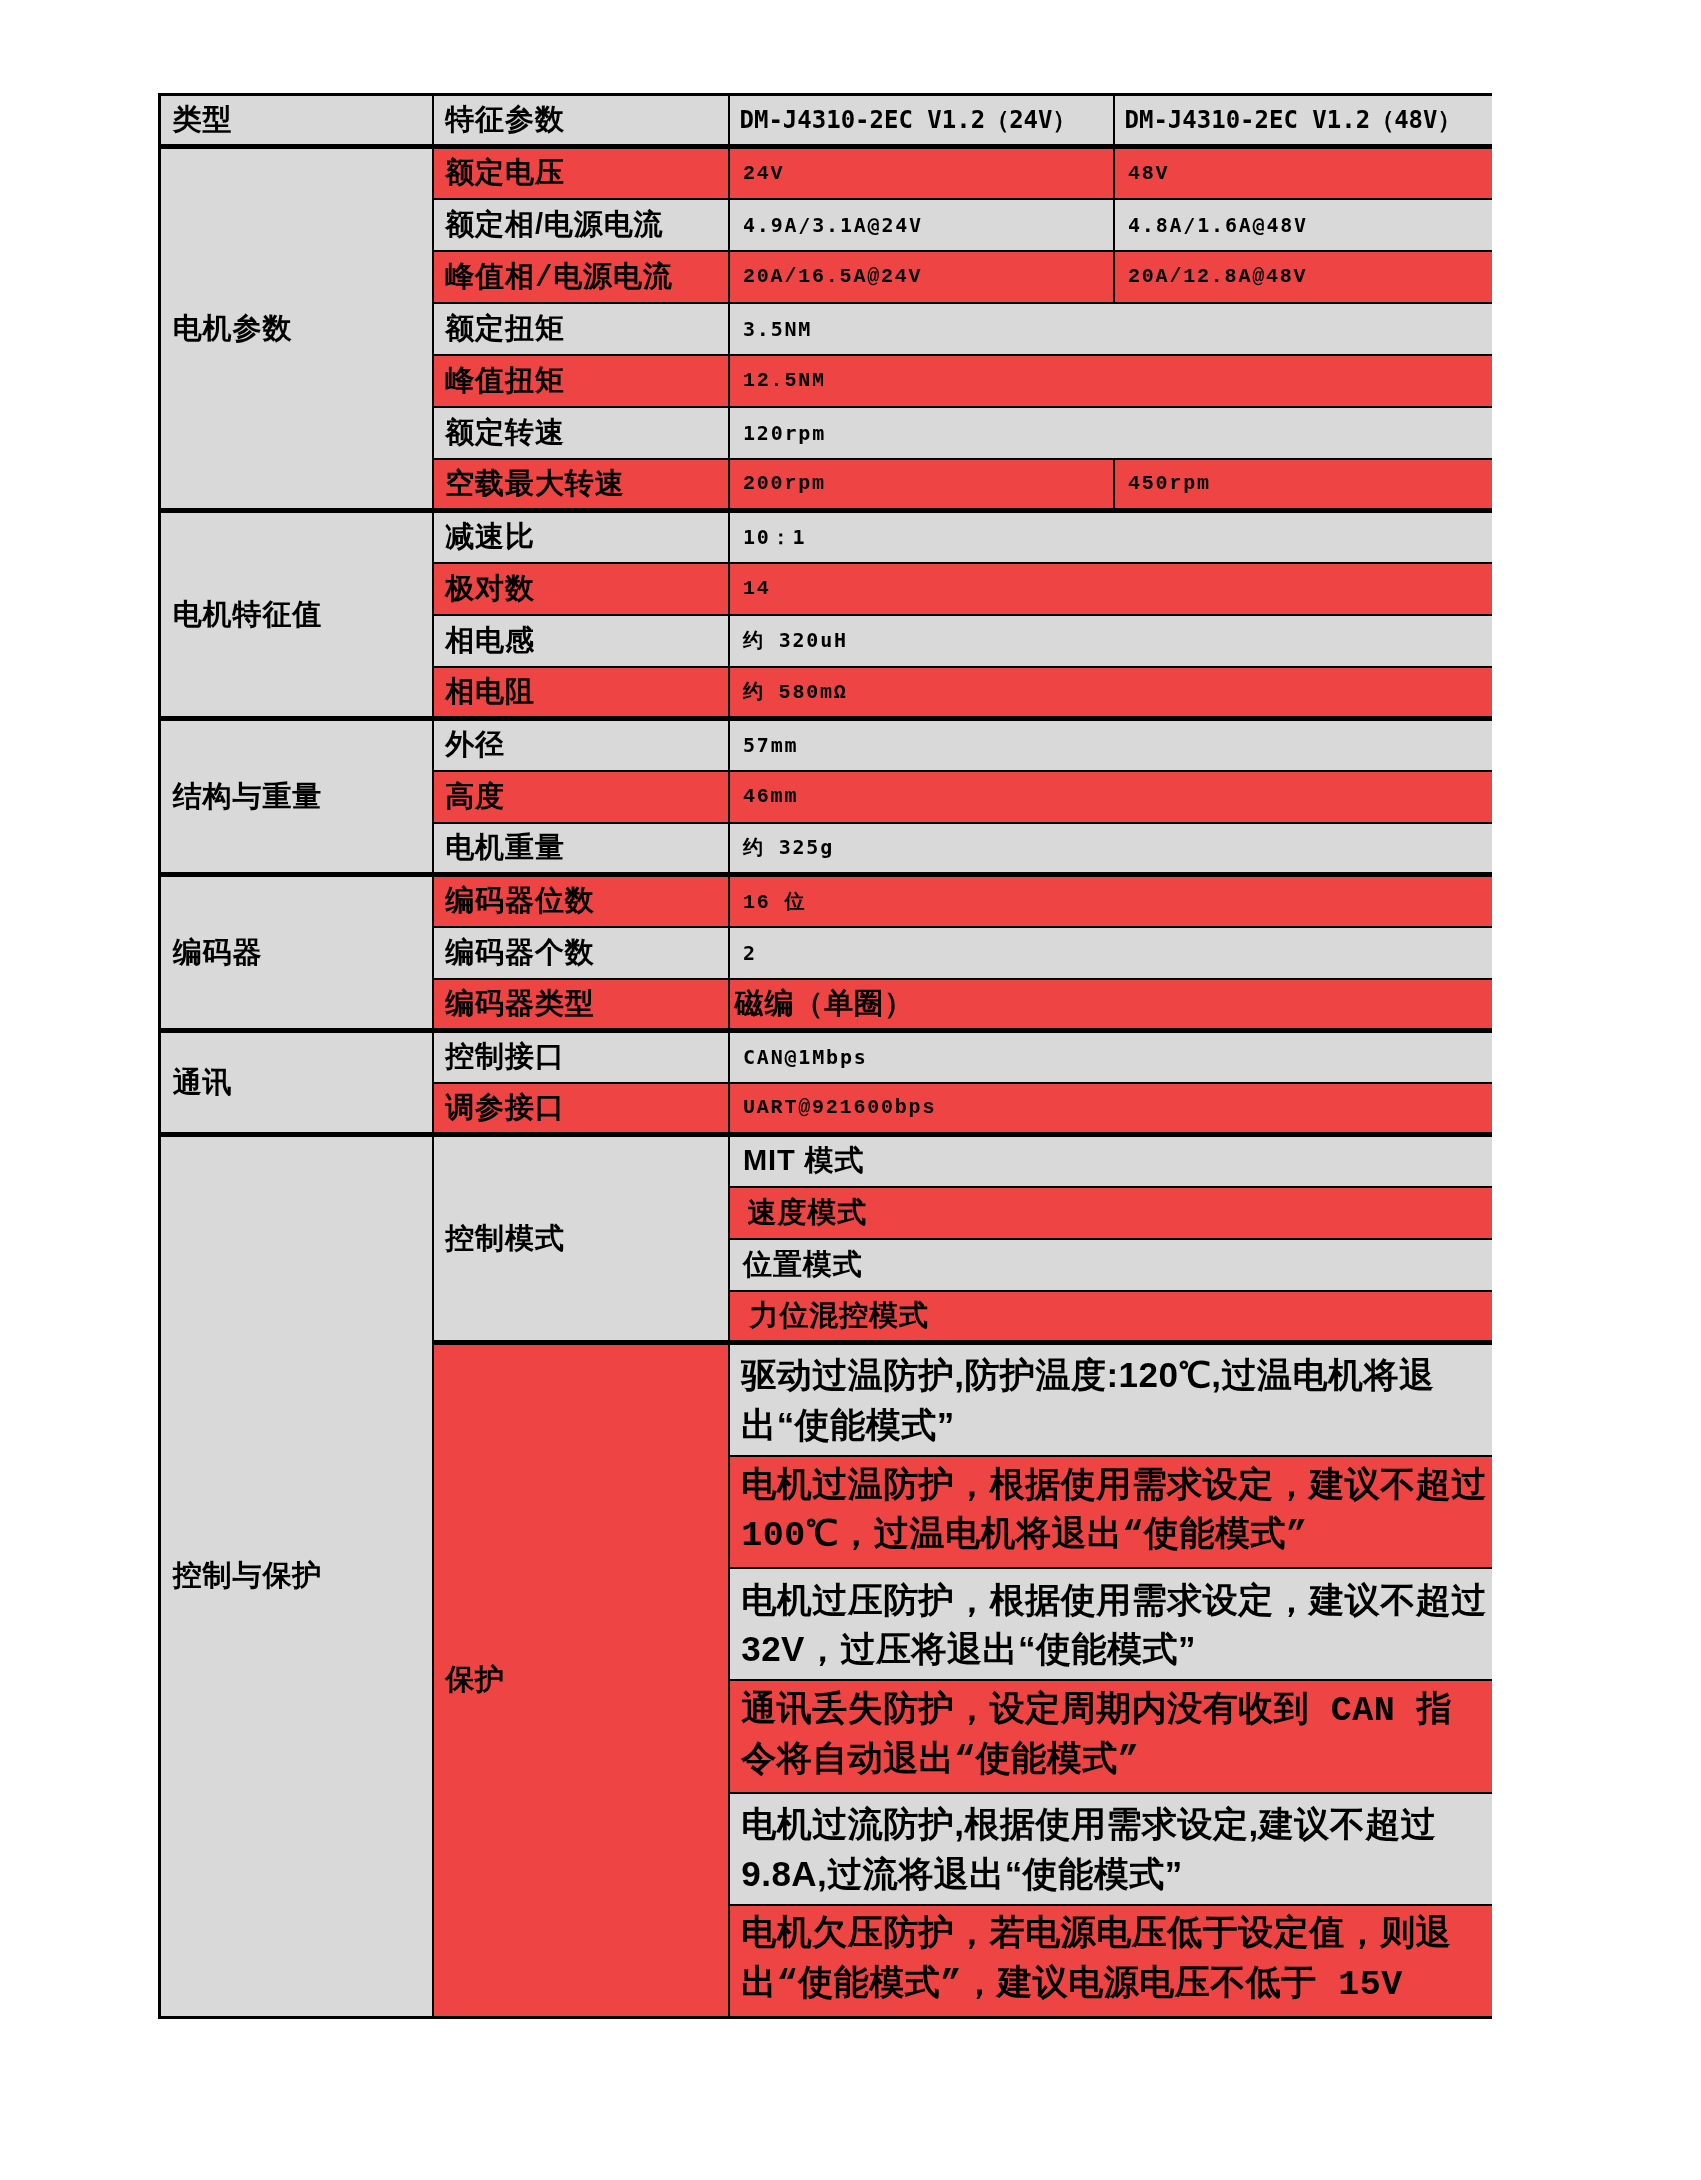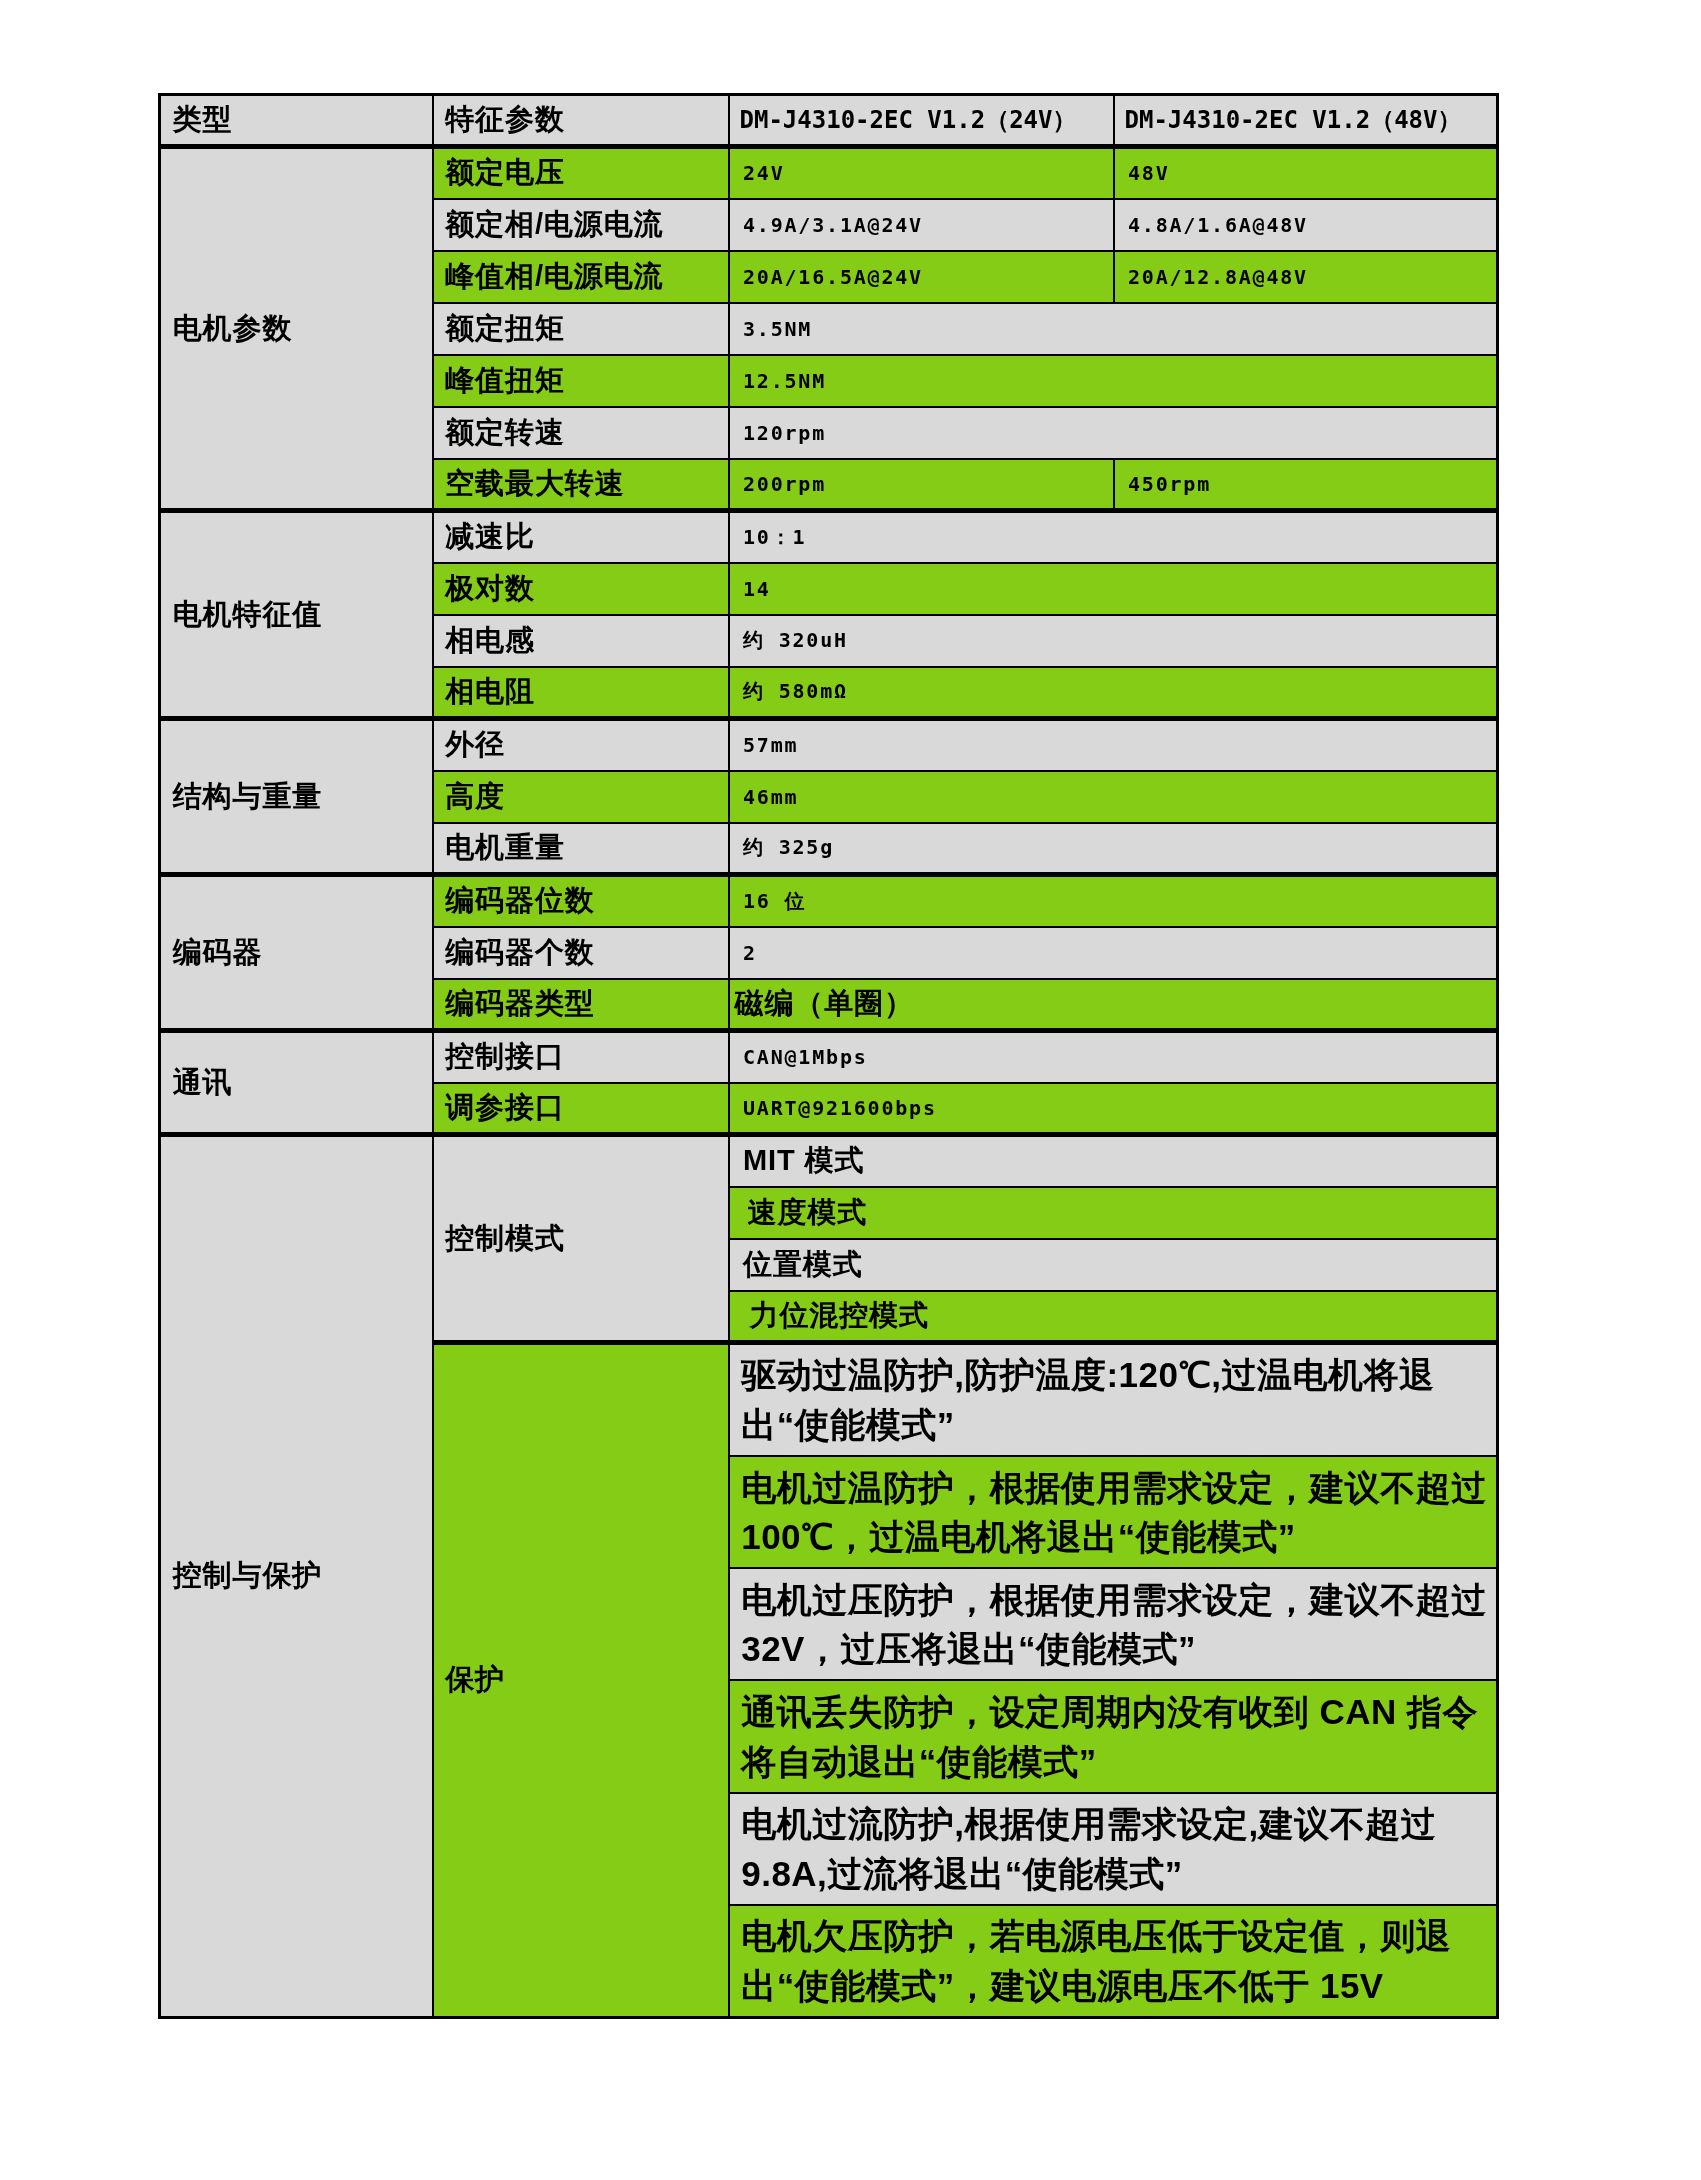--- a/index.html
+++ b/index.html
@@ -2,21 +2,21 @@
 <html style="font-size:14.4px"><head>
 <meta charset="utf-8">
 <style>
   html, body {
     margin: 0;
     padding: 0;
     background: #ffffff;
   }
   .page {
     position: relative;
-    width: 1701px;
+    width: 1492px;
     height: 2181px;
     background: #ffffff;
     overflow: hidden;
     border-radius: 15px;
   }
   table.spec {
     position: absolute;
     left: 158px;
     top: 93px;
     width: 1338px;
@@ -27,21 +27,21 @@
   td {
     border: 2.7px solid #000000;
     vertical-align: middle;
     color: #000000;
     overflow: hidden;
   }
   tr.single { height: 52px; }
   tr.tall   { height: 94px; }
   tr.secstart > td { border-top-width: 5.4px; }
   td.shade { background: #d9d9d9; }
-  td.plain { background: #84cc16; }
+  td.plain { background: #ef4444; font-family: Liberation Mono, monospace; }
   .zh {
     font-family: "Liberation Sans", sans-serif;
     font-weight: 700;
     font-size: 29px;
     letter-spacing: 0.9px;
     padding: 0 5.4px 0 11.7px;
     white-space: nowrap;
   }
   .cat {
     font-family: "Liberation Sans", sans-serif;

